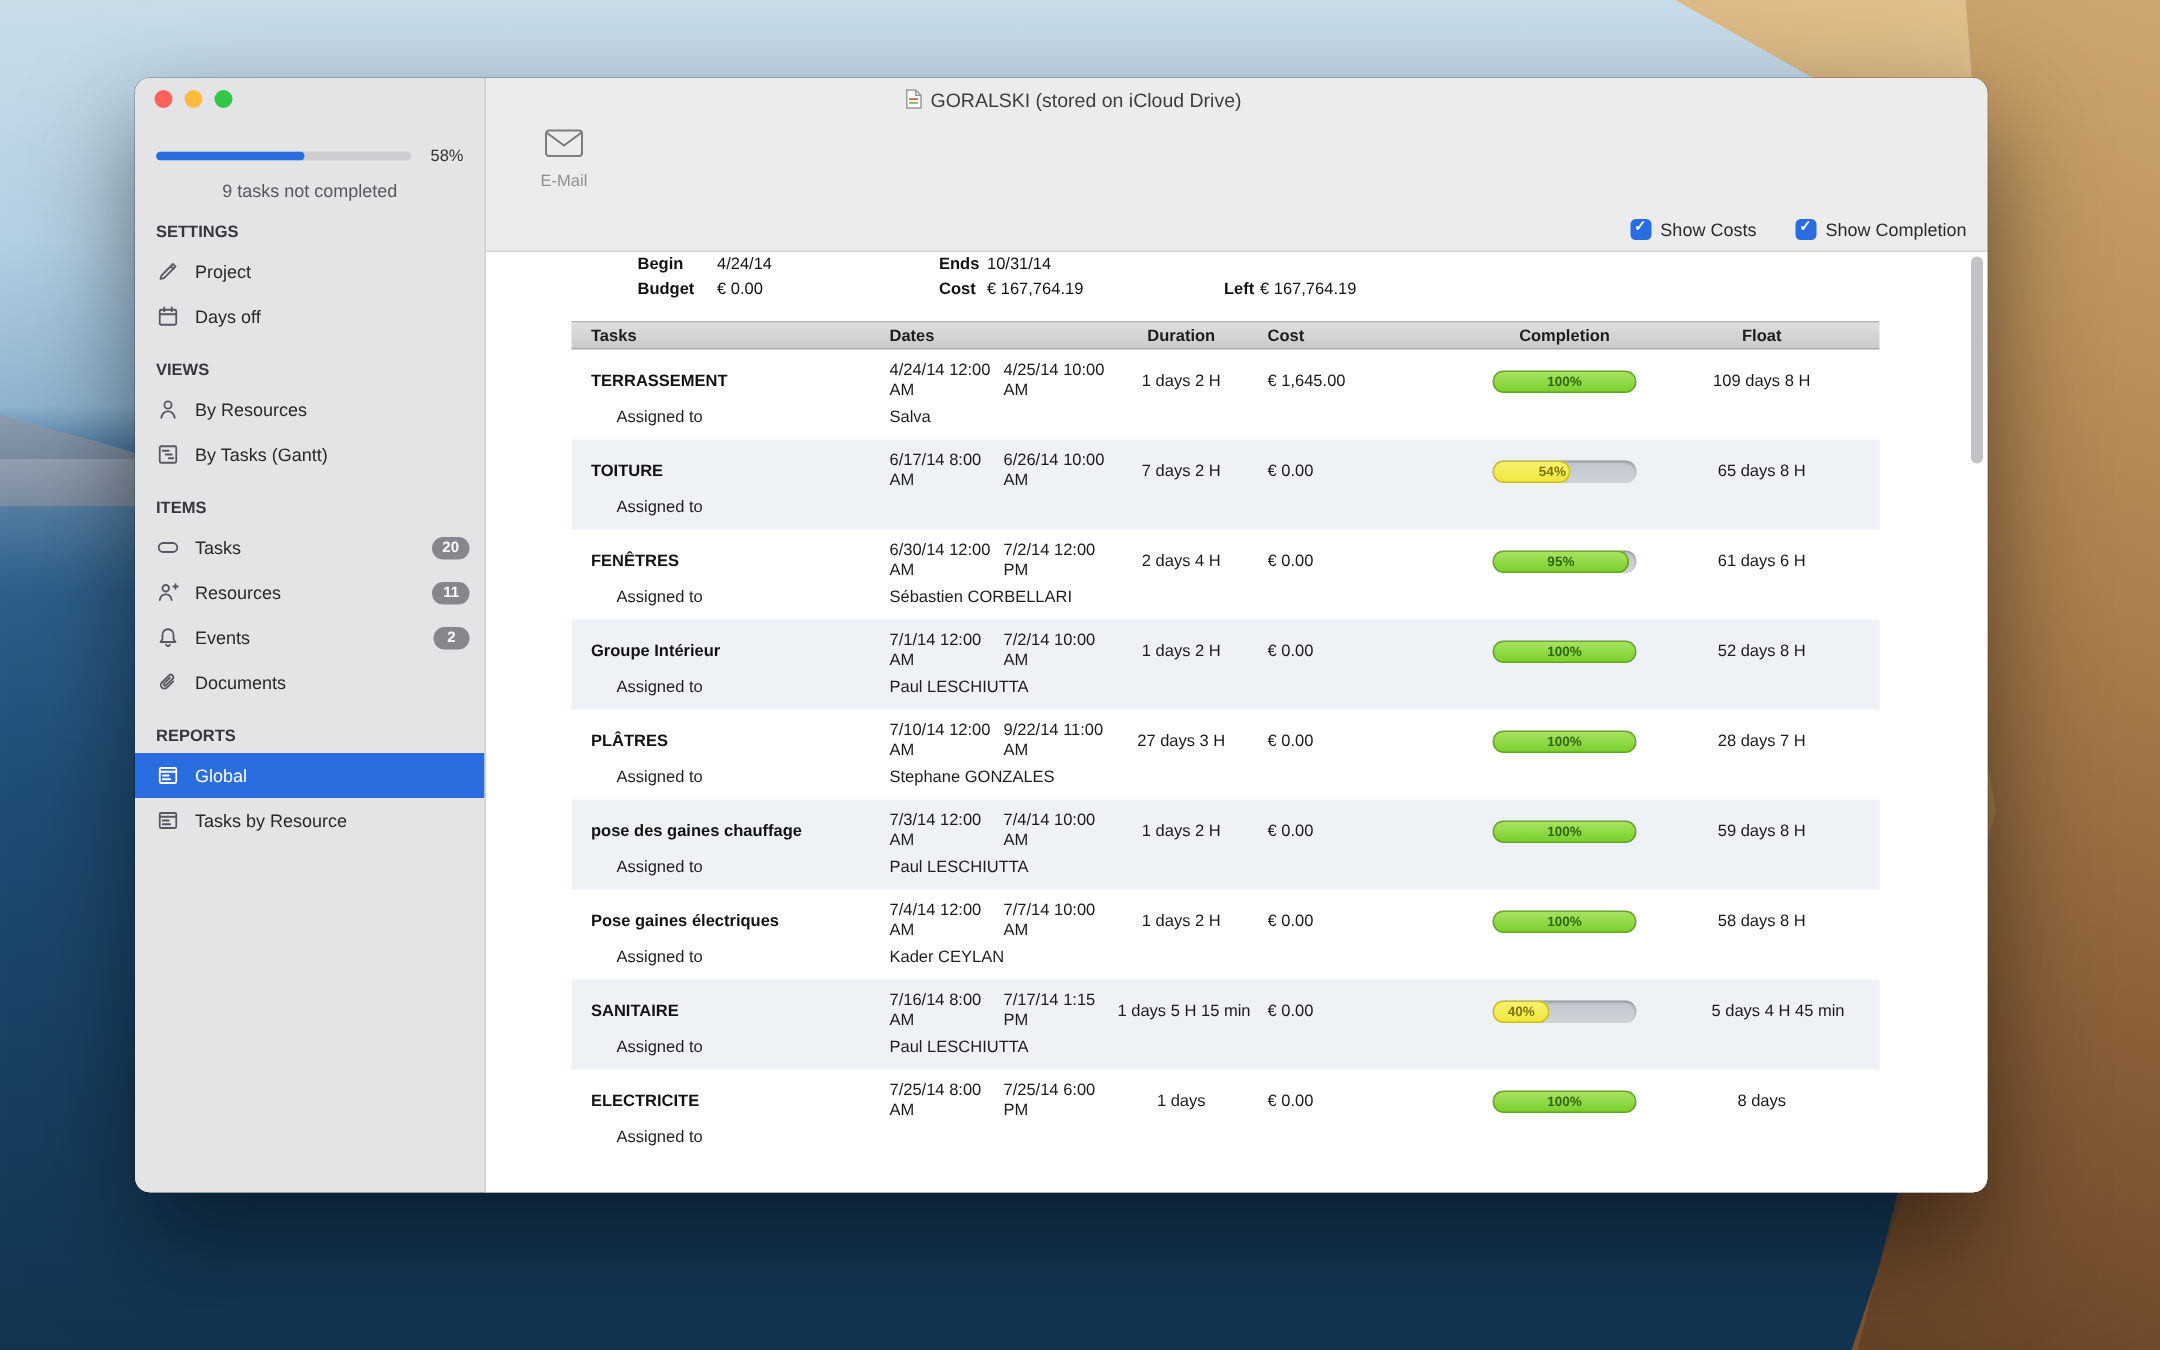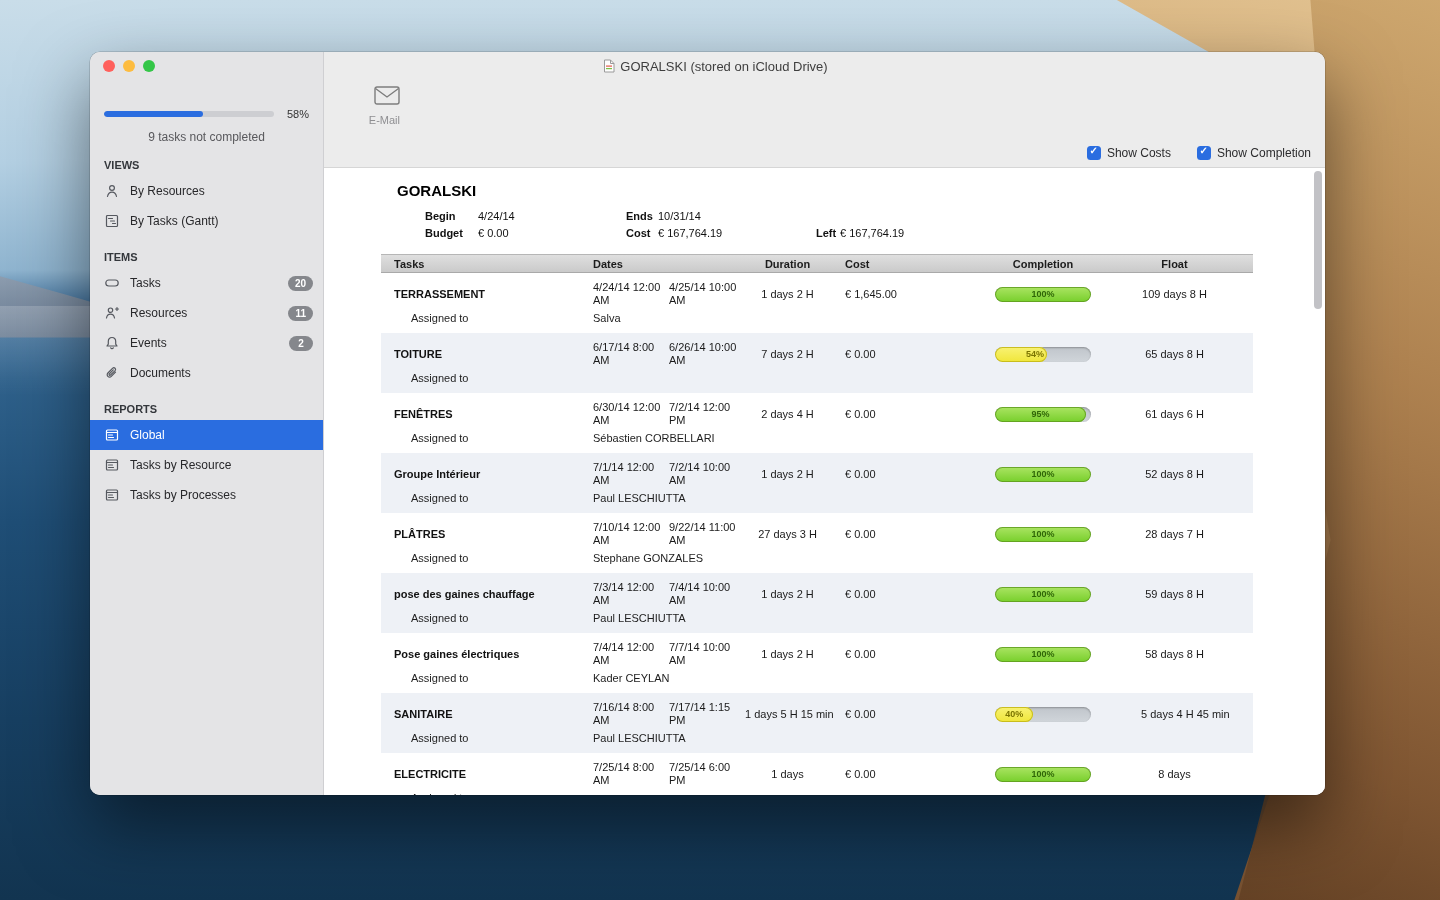--- a/index.html
+++ b/index.html
@@ -30,39 +30,39 @@
   .titlebar { position:absolute; top:0; left:0; right:0; height:28px; z-index:5;
     display:flex; align-items:center; justify-content:center; font-size:13px; color:#3e3e3e;padding-left:16px; }
   .traffic { position:absolute; left:13px; top:8px; display:flex; gap:8px; }
   .tl { width:12px; height:12px; border-radius:50%; }
   .tl.red{ background:#ff605c; } .tl.yellow{ background:#fdbc40; } .tl.green{ background:#34c648; }
   .title-doc-icon { margin-right:5px; display:inline-flex; }
 
   
   .sidebar { width:234px; flex:none; background:#e4e4e6; border-right:1px solid #cfcfd2;
     padding-top:40px; position:relative; z-index:1; overflow:hidden; }
-  .progress-row { display:flex; align-items:center; margin:16px 14px 0; }
+  .progress-row { display:flex; align-items:center; margin:6px 14px 0; }
   .progress-track { width:170px; height:6px; border-radius:3px; background:#cdced2; overflow:hidden; }
   .progress-fill { height:100%; border-radius:3px; background:var(--accent,#2a6de0); }
   .progress-label { margin-left:13px; font-size:11px; color:#333; }
   .status-note { text-align:center; font-size:12px; color:#58585c; margin-top:10px; }
   .section-title { font-size:11px; font-weight:bold; color:#34373c; margin:15px 14px 5px; }
   .side-item { height:30px; display:flex; align-items:center; padding:0 10px 0 14px;
     font-size:12px; color:#28282b; cursor:default; }
   .side-item.selected { background:var(--accent,#2a6de0); color:#fff; }
   .side-icon { width:18px; margin-right:8px; color:#55585f; display:flex; align-items:center; }
   .side-item.selected .side-icon { color:#fff; }
   .side-label { white-space:nowrap; }
   .side-badge { margin-left:auto; background:#85878c; color:#fff; font-size:10px; font-weight:bold;
     border-radius:9px; padding:2px 7px; min-width:24px; text-align:center; }
 
   
   .main { flex:1; min-width:0; display:flex; flex-direction:column; background:#ececec; }
   .toolbar { height:116px; flex:none; position:relative; border-bottom:1px solid #d6d6d6; }
-  .email-btn { position:absolute; left:28px; top:34px; width:48px; text-align:right; color:#7d7d7d; }
+  .email-btn { position:absolute; left:28px; top:34px; width:48px; text-align:center; color:#7d7d7d; }
   .email-label { display:block; font-size:11px; color:#8f8f92; margin-top:5px; }
   .checkbox-group { position:absolute; right:14px; bottom:7px; display:flex; gap:26px; align-items:center; }
   .checkbox-item { display:flex; align-items:center; font-size:12px; color:#2b2b2d; }
   .checkbox { width:14px; height:14px; border-radius:3.5px; background:var(--accent,#2a6de0);
     margin-right:6px; position:relative; }
   .checkbox::after { content:"✓"; position:absolute; left:2.5px; top:-1px; color:#fff; font-size:10px; font-weight:bold; }
 
   
   .content { flex:1; background:#fff; position:relative; overflow:hidden; }
   .report-title { margin:14px 0 9px 73px; font-size:15px; color:#000; }
@@ -135,20 +135,46 @@
 
   <div class="sidebar">
     <div class="progress-row">
       <div class="progress-track">
         <div class="progress-fill" style="width: 58%;"></div>
       </div>
       <span class="progress-label">58%</span>
     </div>
     <div class="status-note">9 tasks not completed</div>
     <div id="sidebar-sections">
+  <div class="side-section">
+    <div class="section-title">SETTINGS</div>
+    <div class="section-items">
+  <div class="side-item">
+    <span class="side-icon">
+                <svg viewBox="0 0 16 16" width="16" height="16" fill="none" stroke="currentColor" stroke-width="1.2" stroke-linecap="round" stroke-linejoin="round">
+                  <path d="M3 13l2.3-.6L13 4.7 11.3 3 3.6 10.7 3 13Z"></path>
+                  <path d="M9.8 4.5l1.7 1.7"></path>
+                </svg>
+              </span>
+    <span class="side-label">Project</span>
+
+  </div>
+
+  <div class="side-item">
+    <span class="side-icon">
+                <svg viewBox="0 0 16 16" width="16" height="16" fill="none" stroke="currentColor" stroke-width="1.2" stroke-linecap="round" stroke-linejoin="round">
+                  <rect x="2.5" y="3.5" width="11" height="10" rx="1"></rect>
+                  <path d="M2.5 6.5h11M5.5 2v2.5M10.5 2v2.5"></path>
+                </svg>
+              </span>
+    <span class="side-label">Days off</span>
+
+  </div>
+</div>
+  </div>
 
   <div class="side-section">
     <div class="section-title">VIEWS</div>
     <div class="section-items">
   <div class="side-item">
     <span class="side-icon">
                 <svg viewBox="0 0 16 16" width="16" height="16" fill="none" stroke="currentColor" stroke-width="1.2" stroke-linecap="round" stroke-linejoin="round">
                   <circle cx="8" cy="5" r="2.4"></circle>
                   <path d="M3.5 13.5c.6-3 2.4-4.3 4.5-4.3s3.9 1.3 4.5 4.3"></path>
                 </svg>
@@ -236,30 +262,20 @@
     <span class="side-icon">
                 <svg viewBox="0 0 16 16" width="16" height="16" fill="none" stroke="currentColor" stroke-width="1.2" stroke-linecap="round" stroke-linejoin="round">
                   <rect x="2.5" y="3" width="11" height="10" rx="1"></rect>
                   <path d="M2.5 5.5h11M4.5 8h4M4.5 10.5h5"></path>
                 </svg>
               </span>
     <span class="side-label">Tasks by Resource</span>
 
   </div>
 
-  <div class="side-item">
-    <span class="side-icon">
-                <svg viewBox="0 0 16 16" width="16" height="16" fill="none" stroke="currentColor" stroke-width="1.2" stroke-linecap="round" stroke-linejoin="round">
-                  <rect x="2.5" y="3" width="11" height="10" rx="1"></rect>
-                  <path d="M2.5 5.5h11M4.5 8h4M4.5 10.5h5"></path>
-                </svg>
-              </span>
-    <span class="side-label">Tasks by Processes</span>
-
-  </div>
 </div>
   </div>
 </div>
   </div>
 
   <div class="main">
     <div class="toolbar">
       <div class="email-btn">
         <span>
           <svg width="26" height="19" viewBox="0 0 26 19" fill="none" stroke="#7d7d7d" stroke-width="1.4">
@@ -275,21 +291,20 @@
           <span>Show Costs</span>
         </label>
         <label class="checkbox-item">
           <span class="checkbox"></span>
           <span>Show Completion</span>
         </label>
       </div>
     </div>
 
     <div class="content">
-      <h1 class="report-title">GORALSKI</h1>
       <div class="report-summary" id="report-summary">
           <div class="sum-row">
             <span class="sl sl0">Begin</span>
             <span class="sv sv0">4/24/14</span>
             <span class="sl sl1">Ends</span>
             <span class="sv sv1">10/31/14</span>
             <span class="sl sl2"></span>
             <span class="sv sv2"></span>
           </div>
           <div class="sum-row">

